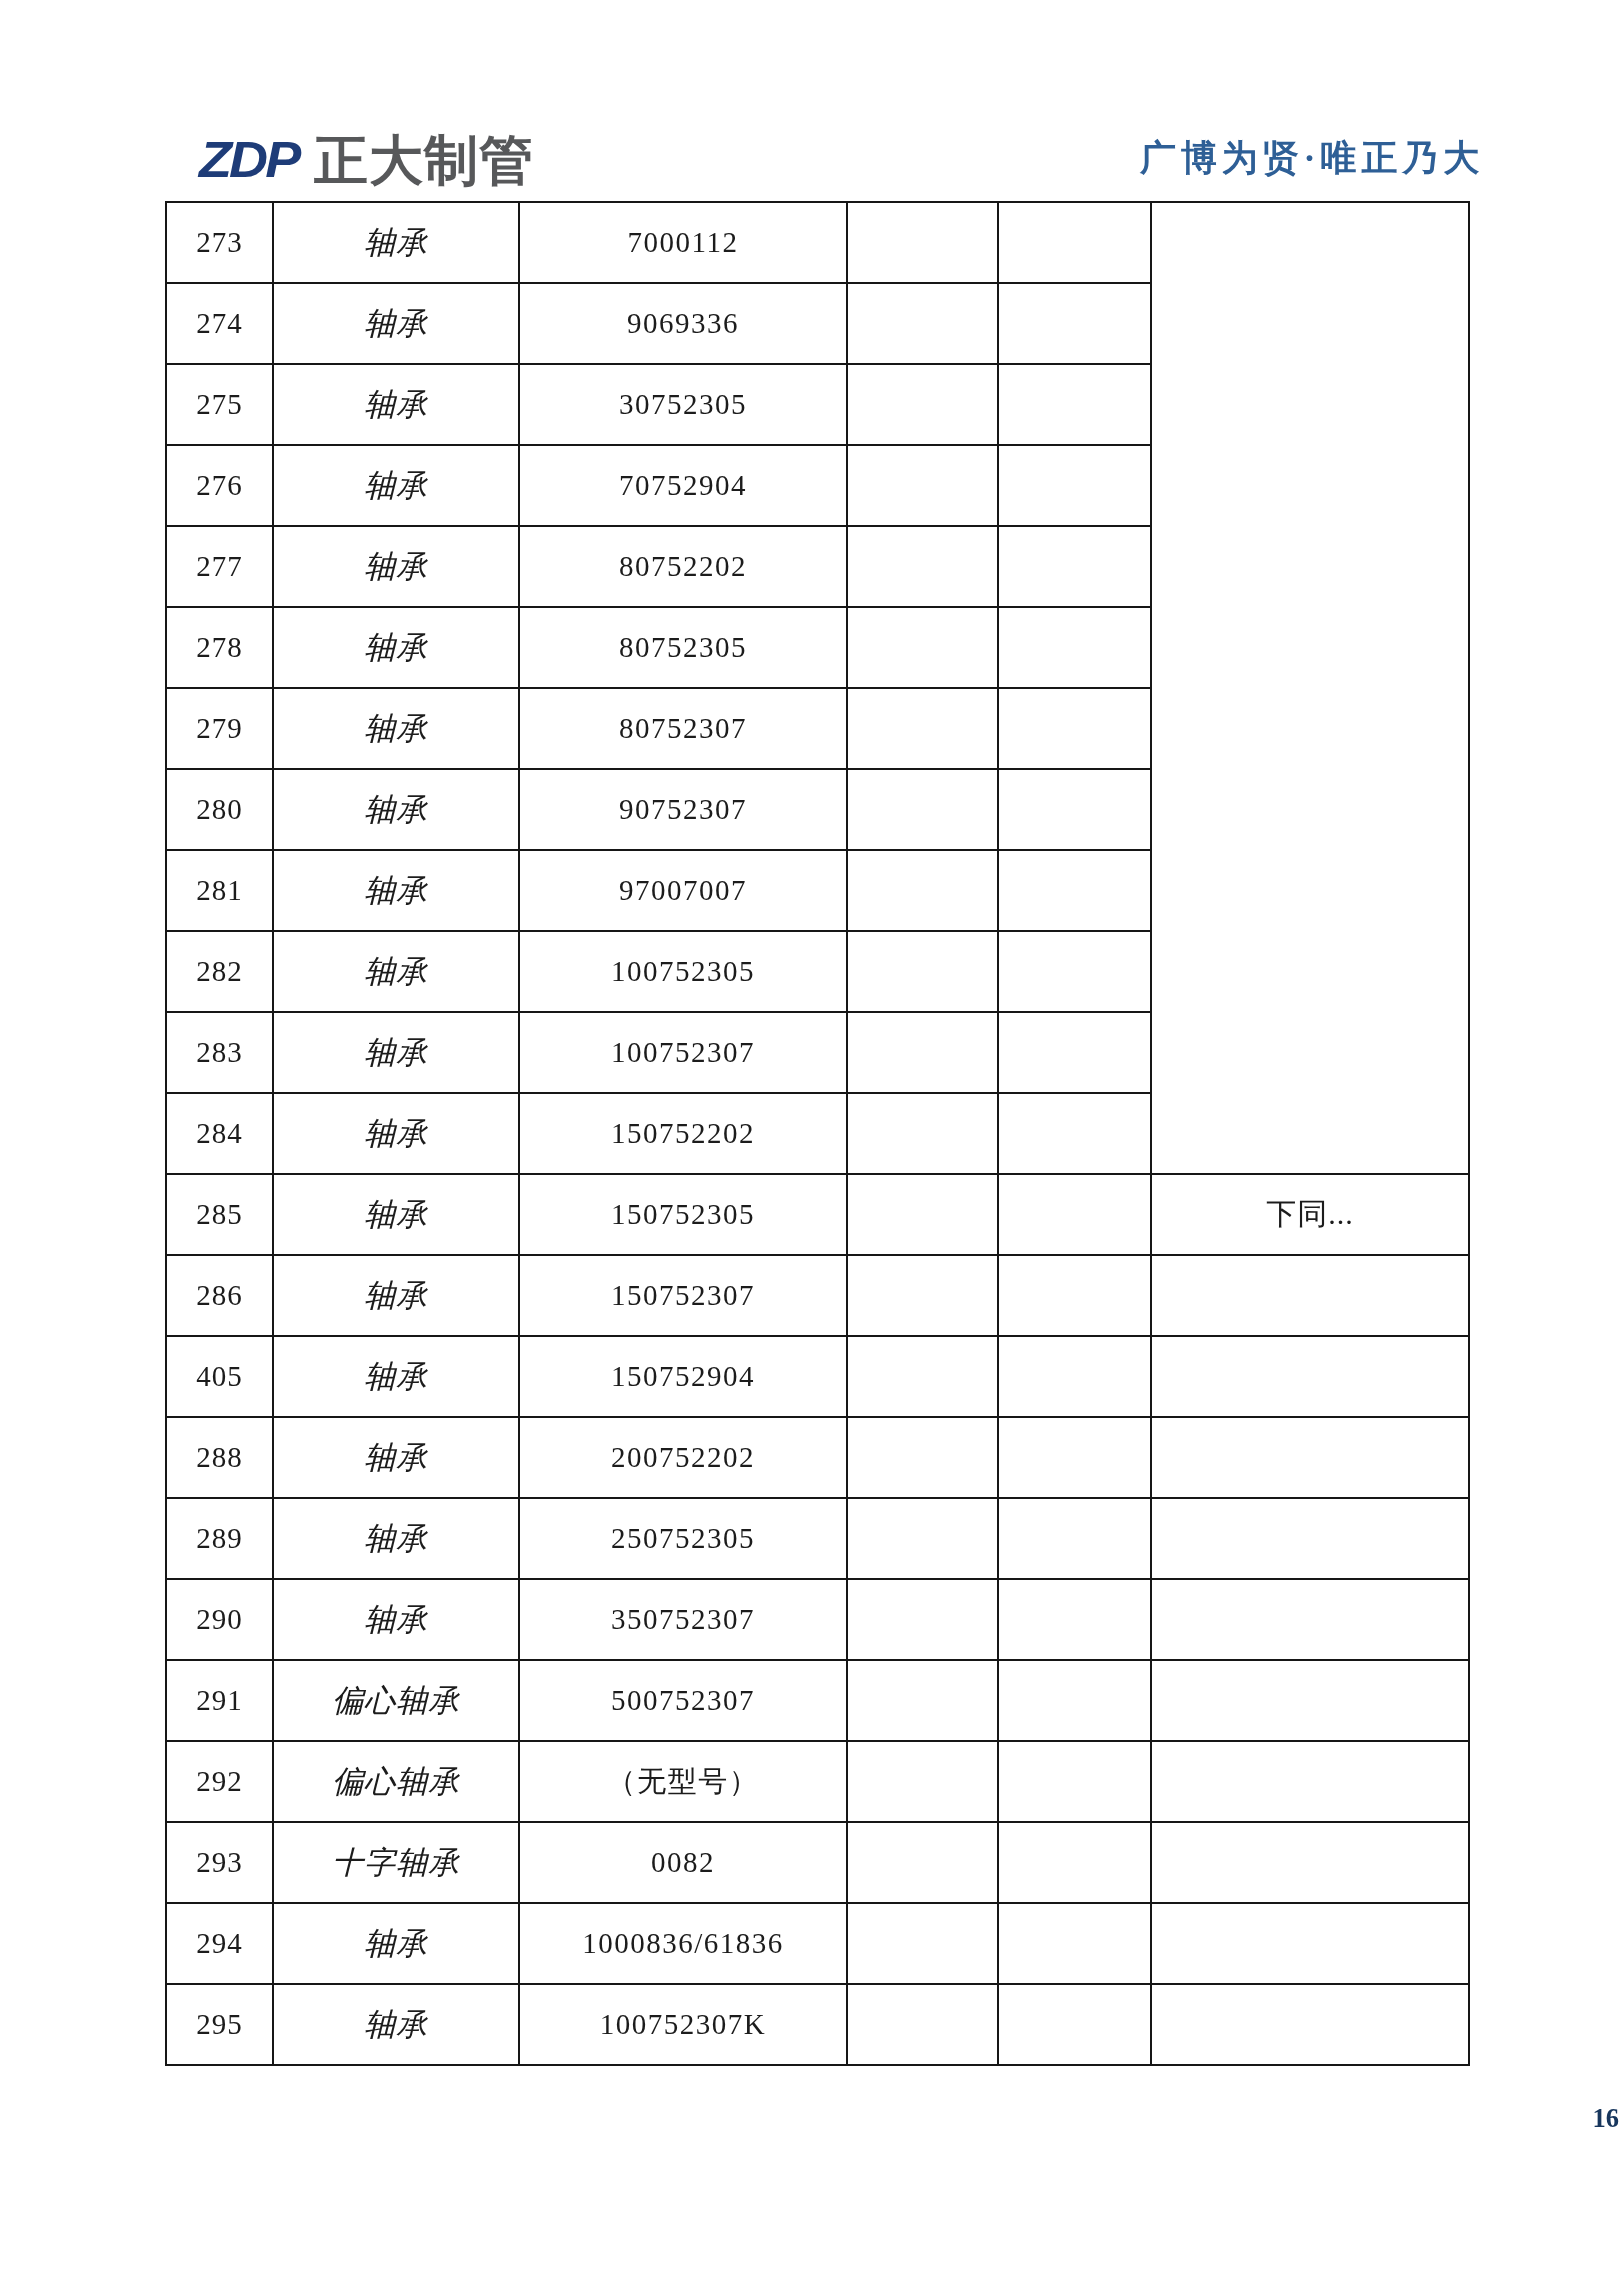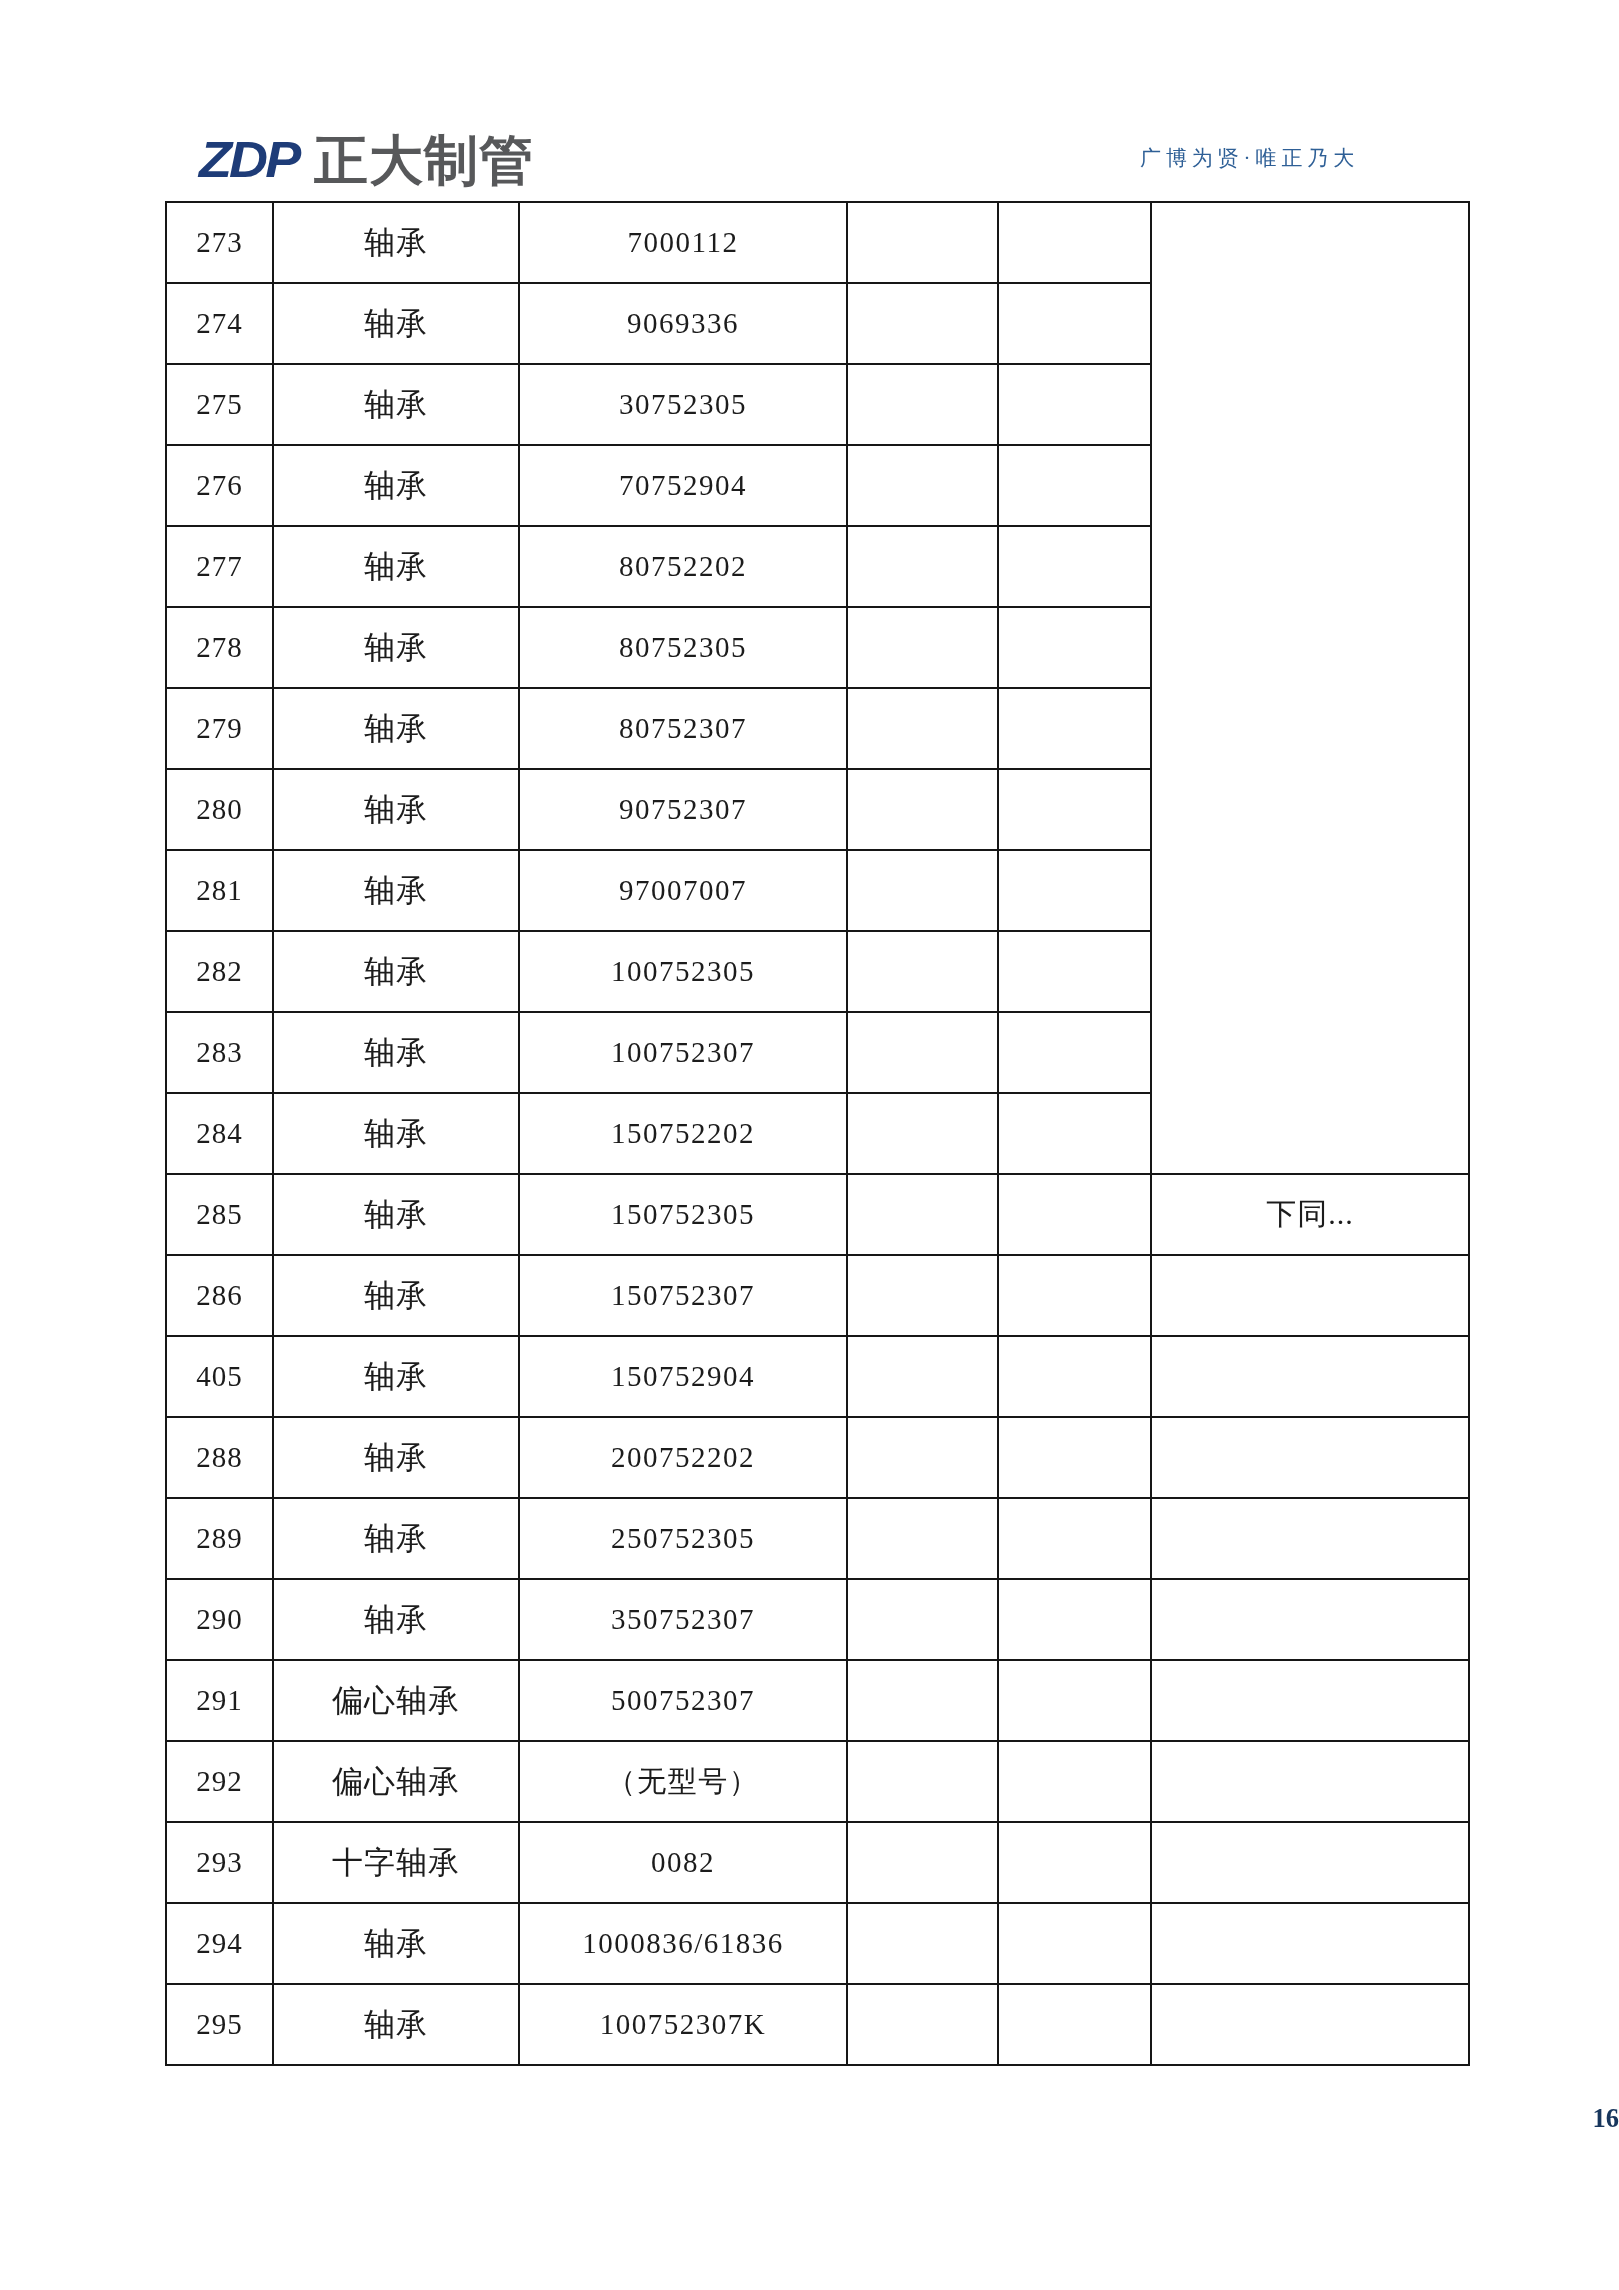--- a/index.html
+++ b/index.html
@@ -44,25 +44,25 @@
     font-size: 54px;
     line-height: 1;
     color: #57585a;
     letter-spacing: 1px;
   }
   .header-slogan {
     position: absolute;
     left: 1140px;
     top: 139px;
     width: 333px;
-    font-size: 21px;
+    font-size: 36px;
     line-height: 39px;
     letter-spacing: 4.9px;
     color: #2e5f96;
-    font-weight: 400;
+    font-weight: 700;
     white-space: nowrap;
   }
   
   table.parts-table {
     position: absolute;
     left: 165px;
     top: 201px;
     width: 1303px;
     border-collapse: collapse;
     table-layout: fixed;
@@ -74,21 +74,21 @@
     text-align: center;
     vertical-align: middle;
     color: #1c1c1c;
     padding: 0;
     overflow: hidden;
   }
   table.parts-table tr {
     height: 81px;
   }
   .cell-num    { font-size: 29px; letter-spacing: 1px; margin-top: 12px; }
-  .cell-name   { font-size: 31px; letter-spacing: 1px; }
+  .cell-name   { font-size: 31px; letter-spacing: 1px; font-style: italic; }
   .cell-model  { font-size: 29px; letter-spacing: 1.5px; }
   .cell-empty  { font-size: 29px; }
   .cell-remark { font-size: 30px; letter-spacing: 1px; }
   
   .page-number {
     position: absolute;
     left: 0;
     right: 0;
     top: 2103px;
     text-align: right;

